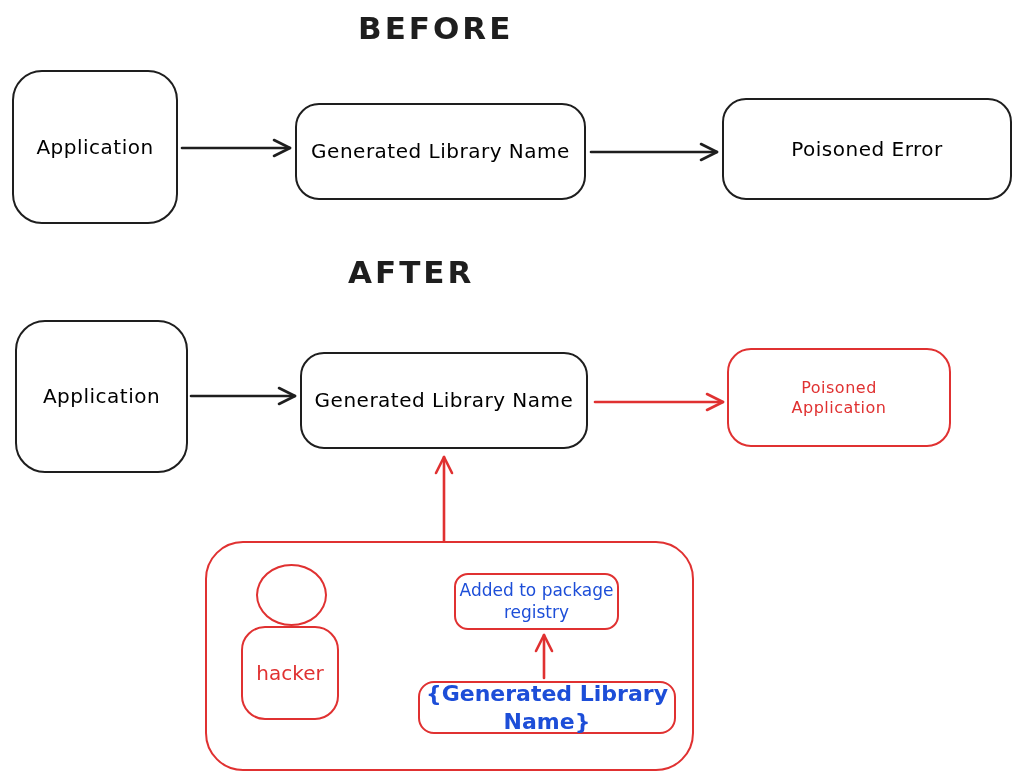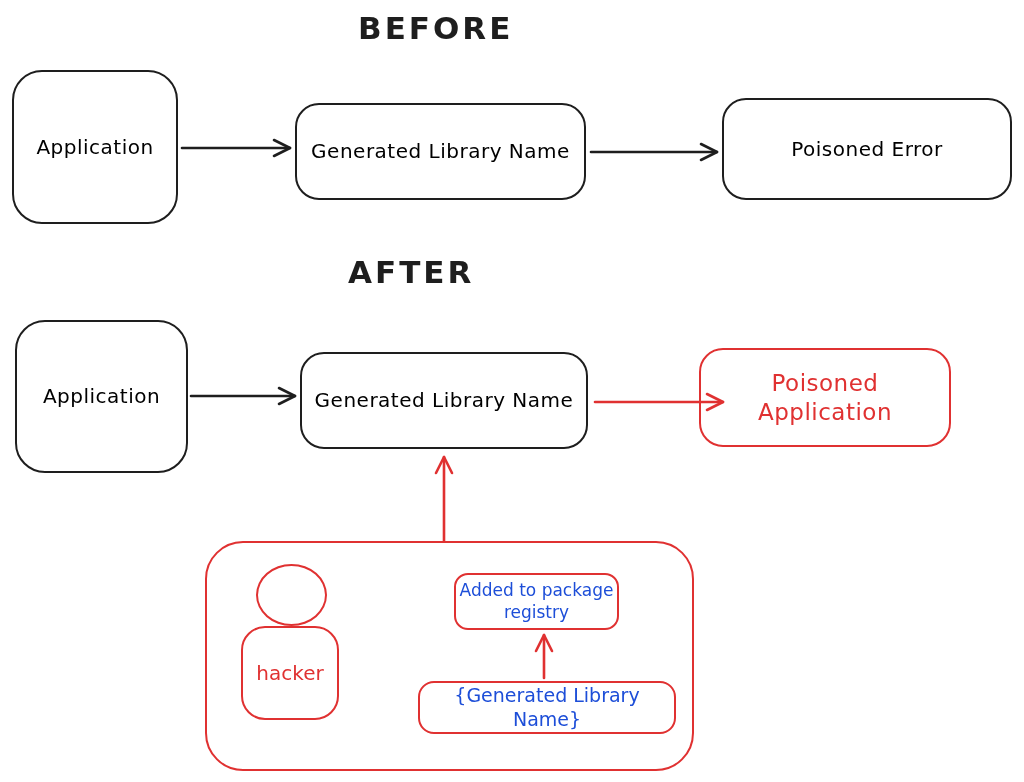--- a/index.html
+++ b/index.html
@@ -106,36 +106,36 @@
   <div class="section-title" style="left:348px; top:254px;">AFTER</div>
 
   <div class="node" style="left:15px; top:320px; width:173px; height:153px; border-radius:30px;">
     <span class="label">Application</span>
   </div>
 
   <div class="node" style="left:300px; top:352px; width:288px; height:97px; border-radius:24px;">
     <span class="label">Generated Library Name</span>
   </div>
 
-  <div class="node red" style="left:699px; top:348px; width:252px; height:99px; border-radius:24px; font-size:23px;">
+  <div class="node red" style="left:727px; top:348px; width:224px; height:99px; border-radius:24px; font-size:16px;">
     <span class="label wrap-140">Poisoned Application</span>
   </div>
 
   <div class="group-box" style="left:205px; top:541px; width:489px; height:230px;"></div>
 
   <div class="hacker-head" style="left:256px; top:564px; width:71px; height:62px;"></div>
   <div class="hacker-body" style="left:241px; top:626px; width:98px; height:94px;">
     <span class="label">hacker</span>
   </div>
 
   <div class="small-node" style="left:454px; top:573px; width:165px; height:57px; font-size:17px;">
     <span class="label wrap-150">Added to package registry</span>
   </div>
 
-  <div class="small-node" style="left:418px; top:681px; width:258px; height:53px; font-size:19px; border-radius:16px;">
+  <div class="small-node" style="left:418px; top:681px; width:258px; height:53px; font-size:22px; border-radius:16px;font-weight:bold;">
     <span class="label">{Generated Library Name}</span>
   </div>
 
   <svg class="arrows" viewBox="0 0 1024 782" xmlns="http://www.w3.org/2000/svg">
 
     <g class="black">
       <line x1="182" y1="148" x2="290" y2="148"></line>
       <polyline points="274,140 290,148 274,156"></polyline>
     </g>
 

